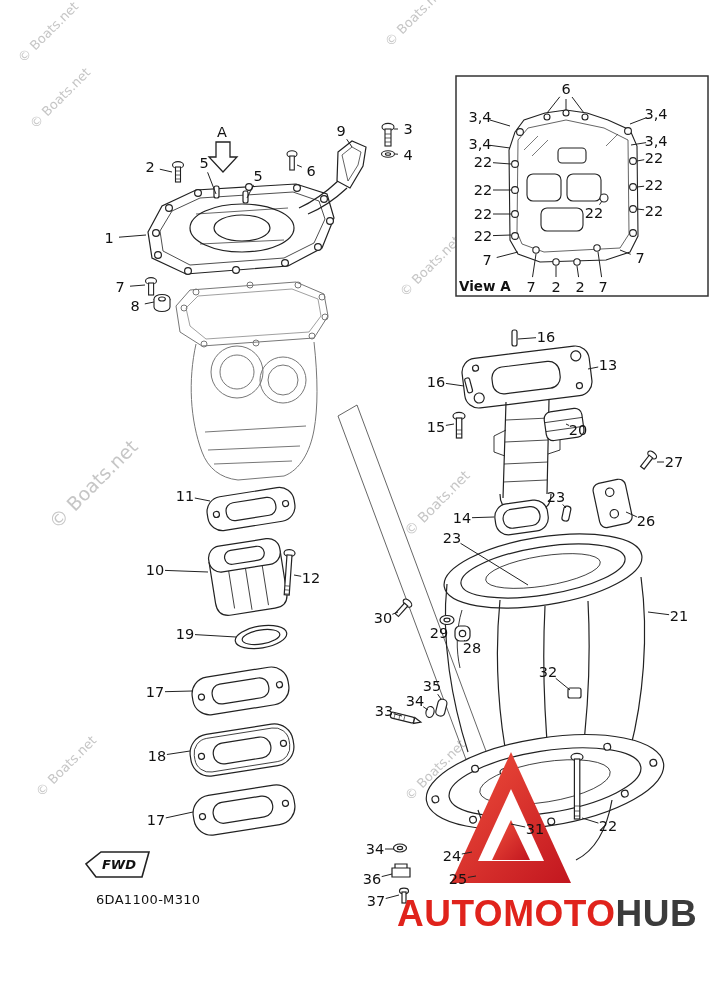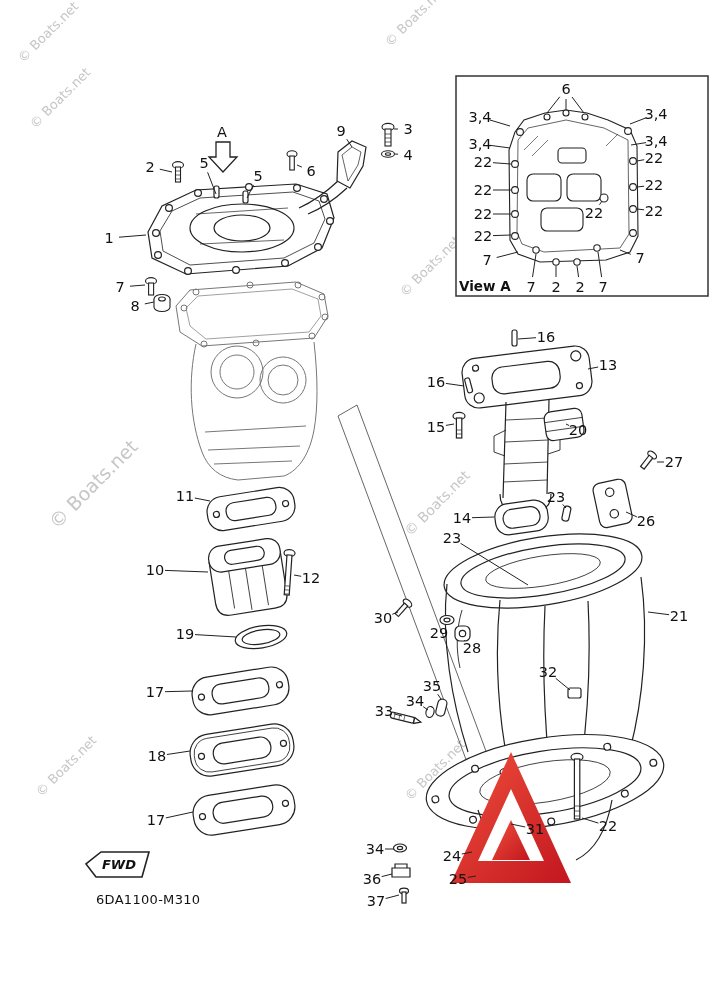--- a/index.html
+++ b/index.html
@@ -444,14 +444,17 @@
         <text x="531" y="292" text-anchor="middle" class="callout">7</text>
         <line x1="556.0" y1="277.0" x2="556" y2="266" class="leader"></line>
         <text x="556" y="292" text-anchor="middle" class="callout">2</text>
         <line x1="578.6" y1="277.1" x2="577" y2="266" class="leader"></line>
         <text x="580" y="292" text-anchor="middle" class="callout">2</text>
         <line x1="601.6" y1="277.1" x2="598" y2="252" class="leader"></line>
         <text x="603" y="292" text-anchor="middle" class="callout">7</text>
       </g>
   </svg>
 
+  <div id="brand-text">
+    <span style="color: rgb(224, 35, 28);">AUTOMOTO</span><span style="color: rgb(59, 59, 59);">HUB</span>
+  </div>
 
 </div>
 
 </body></html>

